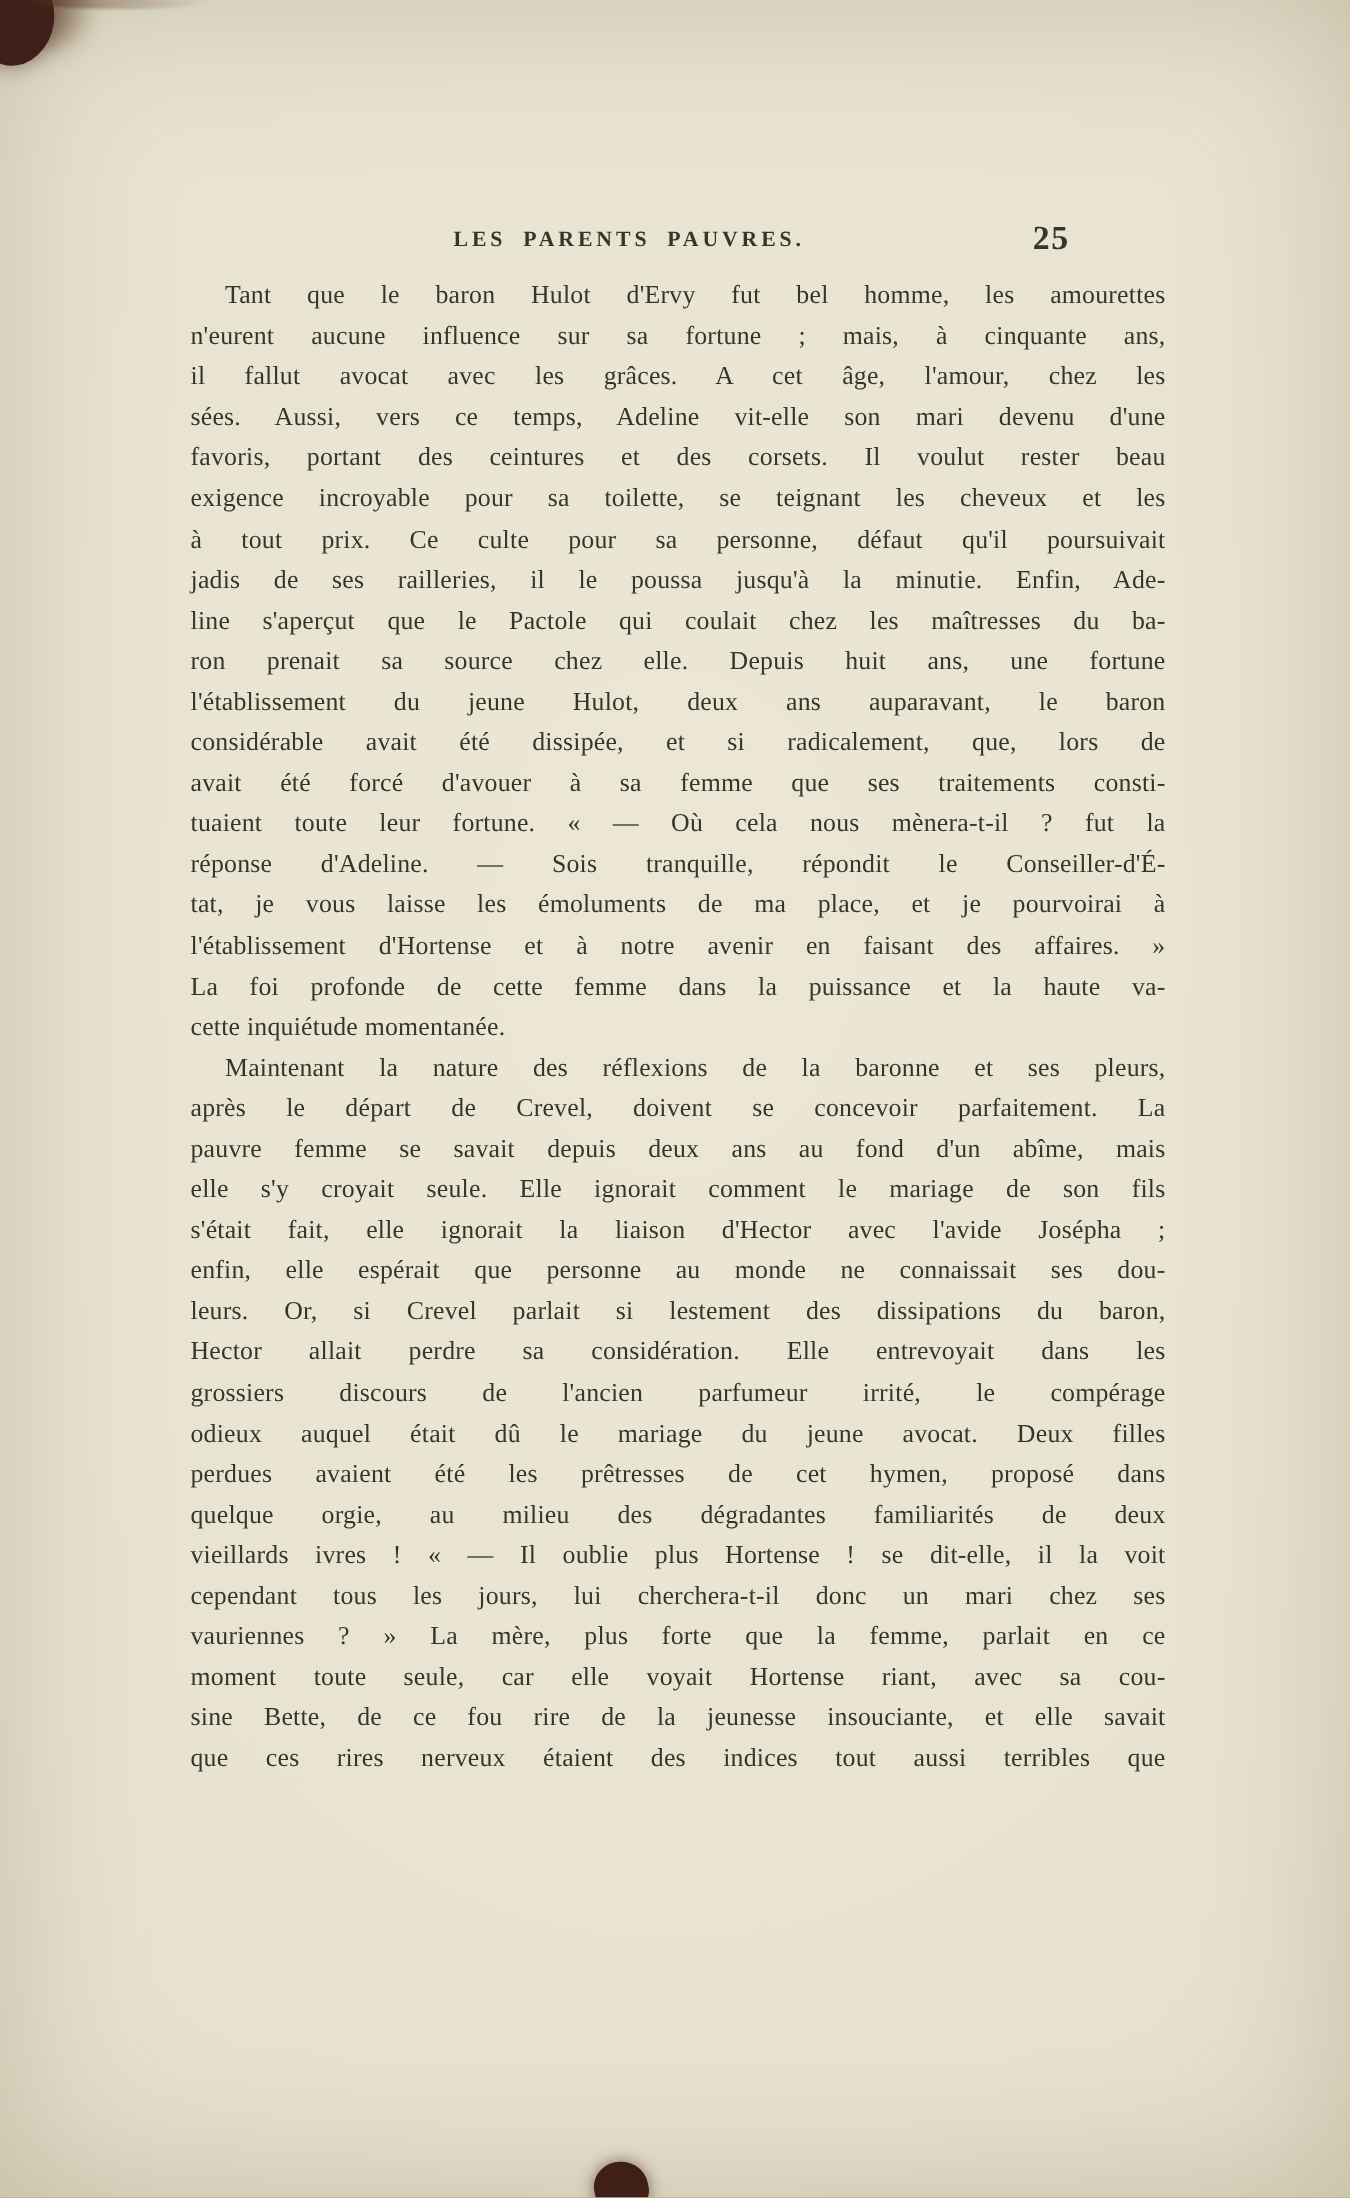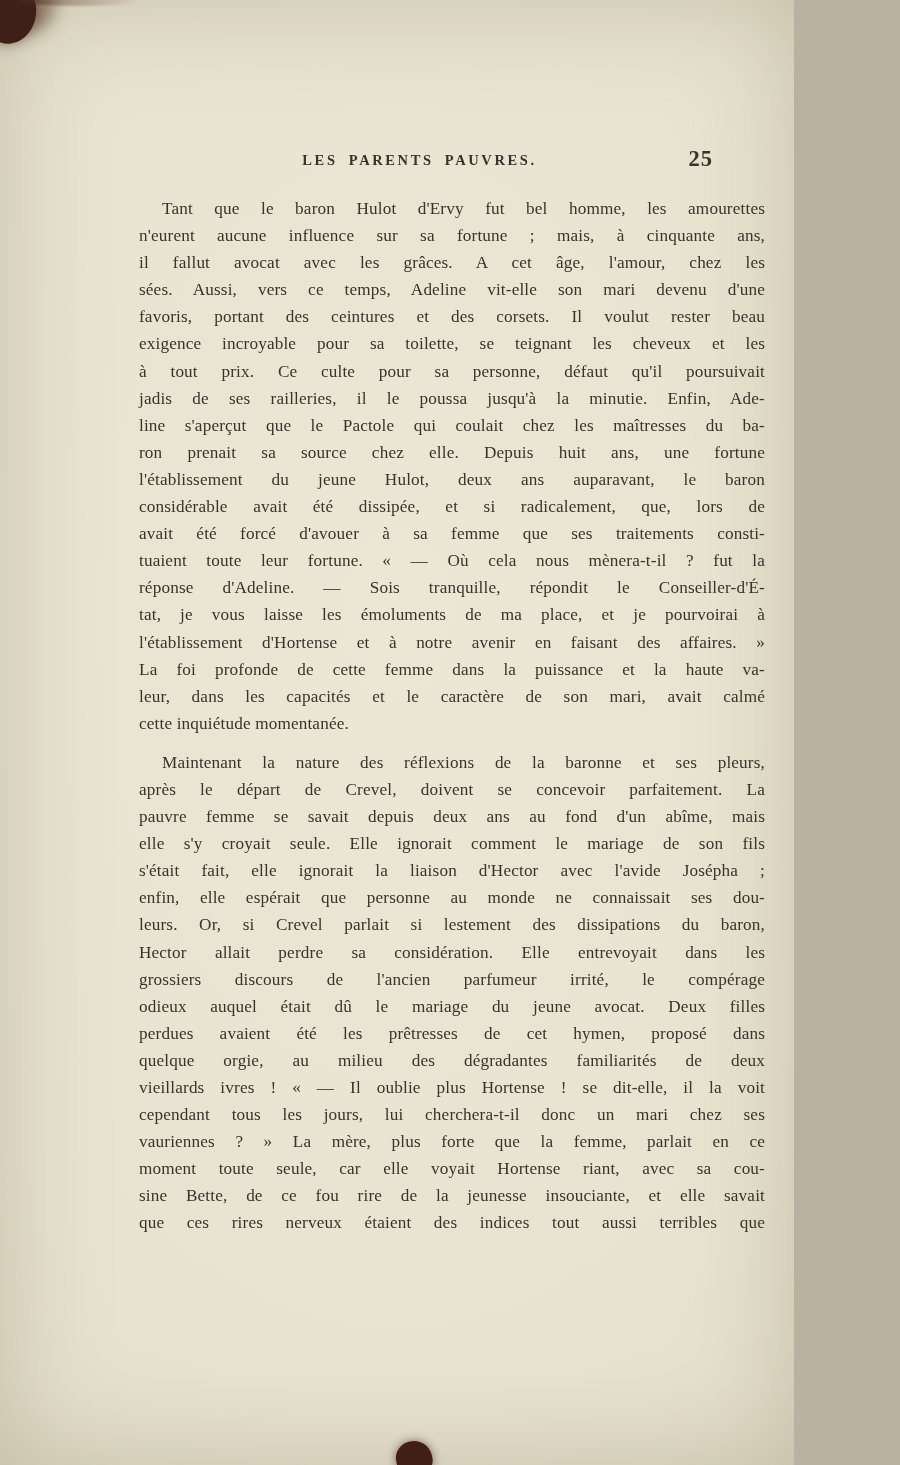--- a/index.html
+++ b/index.html
@@ -7,21 +7,21 @@
     padding: 0;
   }
   body {
     width: 900px;
     height: 1465px;
     background: #b9b2a0;
     overflow: hidden;
   }
   .page {
     position: relative;
-    width: 794px;
+    width: 900px;
     height: 1465px;
     overflow: hidden;
     background:
       radial-gradient(ellipse 130% 110% at 50% 42%,
         var(--paper, #ece7d5) 0%,
         #e8e3d0 50%,
         #ded8c4 82%,
         #cdc7b1 97%,
         #c2bca6 100%);
     box-shadow: inset 0 0 110px rgba(110, 100, 70, 0.28);
@@ -90,21 +90,21 @@
     letter-spacing: 1px;
   }
   
   .text-block {
     position: absolute;
     top: 183px;
     left: 127px;
     width: 650px;
   }
   .para {
-    margin: 12px;
+    margin: 0;
     padding: 0;
     font-size: 17.2px;
     line-height: 27.1px;
     letter-spacing: 0.15px;
   }
   .line {
     display: block;
     text-align: justify;
     text-align-last: justify;
     -moz-text-align-last: justify;
@@ -144,21 +144,20 @@
         <span class="line">line s'aperçut que le Pactole qui coulait chez les maîtresses du ba-</span>
         <span class="line">ron prenait sa source chez elle. Depuis huit ans, une fortune</span>
         <span class="line">l'établissement du jeune Hulot, deux ans auparavant, le baron</span>
         <span class="line">considérable avait été dissipée, et si radicalement, que, lors de</span>
         <span class="line">avait été forcé d'avouer à sa femme que ses traitements consti-</span>
         <span class="line">tuaient toute leur fortune. « — Où cela nous mènera-t-il ? fut la</span>
         <span class="line">réponse d'Adeline. — Sois tranquille, répondit le Conseiller-d'É-</span>
         <span class="line">tat, je vous laisse les émoluments de ma place, et je pourvoirai à</span>
         <span class="line">l'établissement d'Hortense et à notre avenir en faisant des affaires. »</span>
         <span class="line">La foi profonde de cette femme dans la puissance et la haute va-</span>
-        <span class="line">leur, dans les capacités et le caractère de son mari, avait calmé</span>
         <span class="line flush">cette inquiétude momentanée.</span>
       </p>
       <p class="para">
         <span class="line indent">Maintenant la nature des réflexions de la baronne et ses pleurs,</span>
         <span class="line">après le départ de Crevel, doivent se concevoir parfaitement. La</span>
         <span class="line">pauvre femme se savait depuis deux ans au fond d'un abîme, mais</span>
         <span class="line">elle s'y croyait seule. Elle ignorait comment le mariage de son fils</span>
         <span class="line">s'était fait, elle ignorait la liaison d'Hector avec l'avide Josépha ;</span>
         <span class="line">enfin, elle espérait que personne au monde ne connaissait ses dou-</span>
         <span class="line">leurs. Or, si Crevel parlait si lestement des dissipations du baron,</span>

